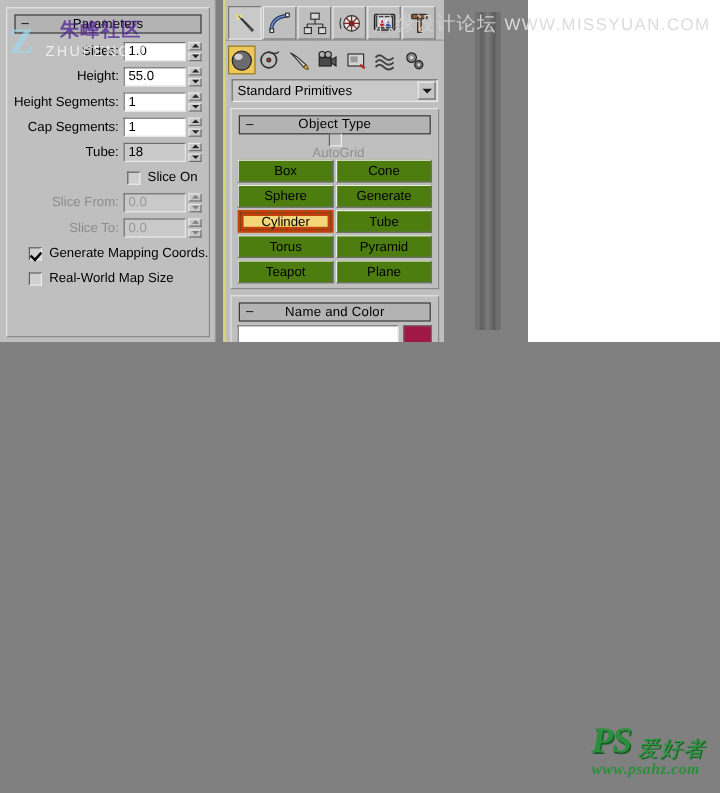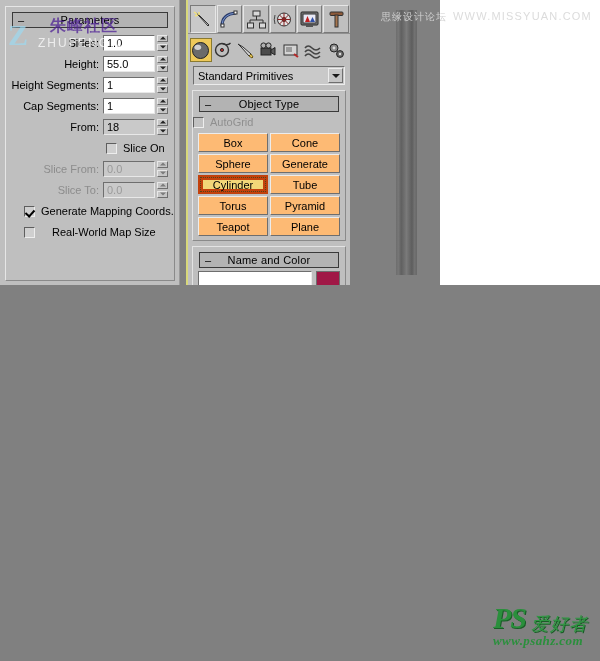--- a/index.html
+++ b/index.html
@@ -67,36 +67,36 @@
     width:0; height:0; border-left:3px solid transparent; border-right:3px solid transparent;
   }
   .spin i.up::after { border-bottom:3px solid #222; }
   .spin i.dn::after { border-top:3px solid #222; }
   .spin.dim i::after { opacity:.45; }
 
   .crow { display:flex; align-items:center; height:20px; margin-bottom:1px; }
   .crow.c-smooth { padding-left:100px; }
   .crow.c-slice  { padding-left:100px; }
   .crow.c-gen    { padding-left:18px;text-align:center; }
-  .crow.c-rw     { padding-left:18px;gap:11px; }
+  .crow.c-rw     { padding-left:18px; }
   .cbox {
     width:11px; height:11px; background:#cfcfcf;
     border:1px solid #7d7d7d; border-top-color:#5e5e5e; border-left-color:#5e5e5e;
     border-right-color:#ededed; border-bottom-color:#ededed;
     position:relative; flex:none;
   }
   .cbox.on::after {
     content:""; position:absolute; left:2px; top:1px; width:4px; height:7px;
     border:solid #000; border-width:0 2px 2px 0; transform:rotate(42deg);
   }
   .clabel { font-size:11px; color:#000; margin-left:6px; white-space:nowrap; }
 
   
   .cmd-panel {
-    position:absolute; left:186px; top:0; width:164px; height:285px;
+    position:absolute; left:186px; top:0; width:184px; height:285px;
     background:#bfbfbf;
     border-left:2px solid #d8d87a;
   }
   .cmd-tabs {
     display:flex; height:34px; align-items:flex-end; padding-left:2px;
     border-bottom:1px solid #8f8f8f; background:#bfbfbf;
   }
   .ctab {
     width:28px; height:28px; margin-right:1px;
     background:#bfbfbf; border:1px solid #e6e6e6;
@@ -133,30 +133,30 @@
     content:""; width:0;height:0; border-left:4px solid transparent;
     border-right:4px solid transparent; border-top:4px solid #1a1a1a;
   }
 
   .rollout-box {
     margin:5px 4px 0 4px; border:1px solid #e3e3e3;
     border-right-color:#8a8a8a; border-bottom-color:#8a8a8a; padding-bottom:4px;
   }
   .ot-grid { display:grid; grid-template-columns:1fr 1fr; gap:2px; padding:3px 5px 0 5px; }
   .obtn {
-    height:19px; background:#fdba74;
+    height:19px; background:#4d7c0f;
     border:1px solid #ececec; border-right-color:#6e6e6e; border-bottom-color:#6e6e6e;
     display:flex; align-items:center; justify-content:center;
     font-size:11px; color:#000;
   }
   .obtn.sel {
     background:#f2d678; border:5px solid #c2410c;
     outline:1px dotted #55431a; outline-offset:-3px;
   }
-  .autogrid-row { display:flex; align-items:center; height:18px; padding-top:2px; }
+  .autogrid-row { display:flex; align-items:center; justify-content:center; height:18px; padding-top:2px;flex-direction:column; }
   .autogrid-row .cbox { background:#c2c2c2; }
   .autogrid-row .clabel { color:#8f8f8f; }
 
   .name-field-row { display:flex; padding:3px 5px 0 5px; gap:4px; align-items:center; }
   .name-field {
     flex:1; height:16px; background:#ffffff;
     border:1px solid #8a8a8a; border-top-color:#6e6e6e; border-left-color:#6e6e6e;
     border-right-color:#ececec; border-bottom-color:#ececec;
   }
   .color-sw {
@@ -175,22 +175,22 @@
       #6e6e6e 0%, #767676 12%, #606060 25%, #6d6d6d 38%,
       #7a7a7a 50%, #6b6b6b 63%, #5d5d5d 76%, #727272 88%, #686868 100%);
   }
 
   
   .wm-top {
     position:absolute; right:8px; top:10px;
     display:flex; align-items:baseline; gap:6px;
     color:#d8d8d8; white-space:nowrap; z-index:6;
   }
-  .wm-top .cn { font-size:10px; letter-spacing:1px; color:#cfcfcf; }
-  .wm-top .en { font-size:11px; letter-spacing:1.2px; color:#dcdcdc; }
+  .wm-top .cn { font-size:16px; letter-spacing:1px; color:#cfcfcf; }
+  .wm-top .en { font-size:14px; letter-spacing:1.2px; color:#dcdcdc; }
 
   
   .wm-left {
     position:absolute; left:8px; top:18px; width:160px; height:42px;
     pointer-events:none; z-index:5; opacity:.72;
   }
   .wm-left .zmark {
     position:absolute; left:0; top:2px; font-size:30px; font-weight:bold;
     color:#9fd8ef; font-family:"Liberation Serif", serif; line-height:1;
   }
@@ -282,21 +282,21 @@
           <div class="prow">
             <span class="plabel">Cap Segments:</span>
             <div class="pfield white">1</div>
             <div class="spin">
                 <i class="up"></i>
                 <i class="dn"></i>
               </div>
           </div>
 
           <div class="prow">
-            <span class="plabel">From:</span>
+            <span class="plabel">Tube:</span>
             <div class="pfield">18</div>
             <div class="spin">
                 <i class="up"></i>
                 <i class="dn"></i>
               </div>
           </div>
 
 
           <div class="crow c-slice">
             <span class="cbox"></span>

